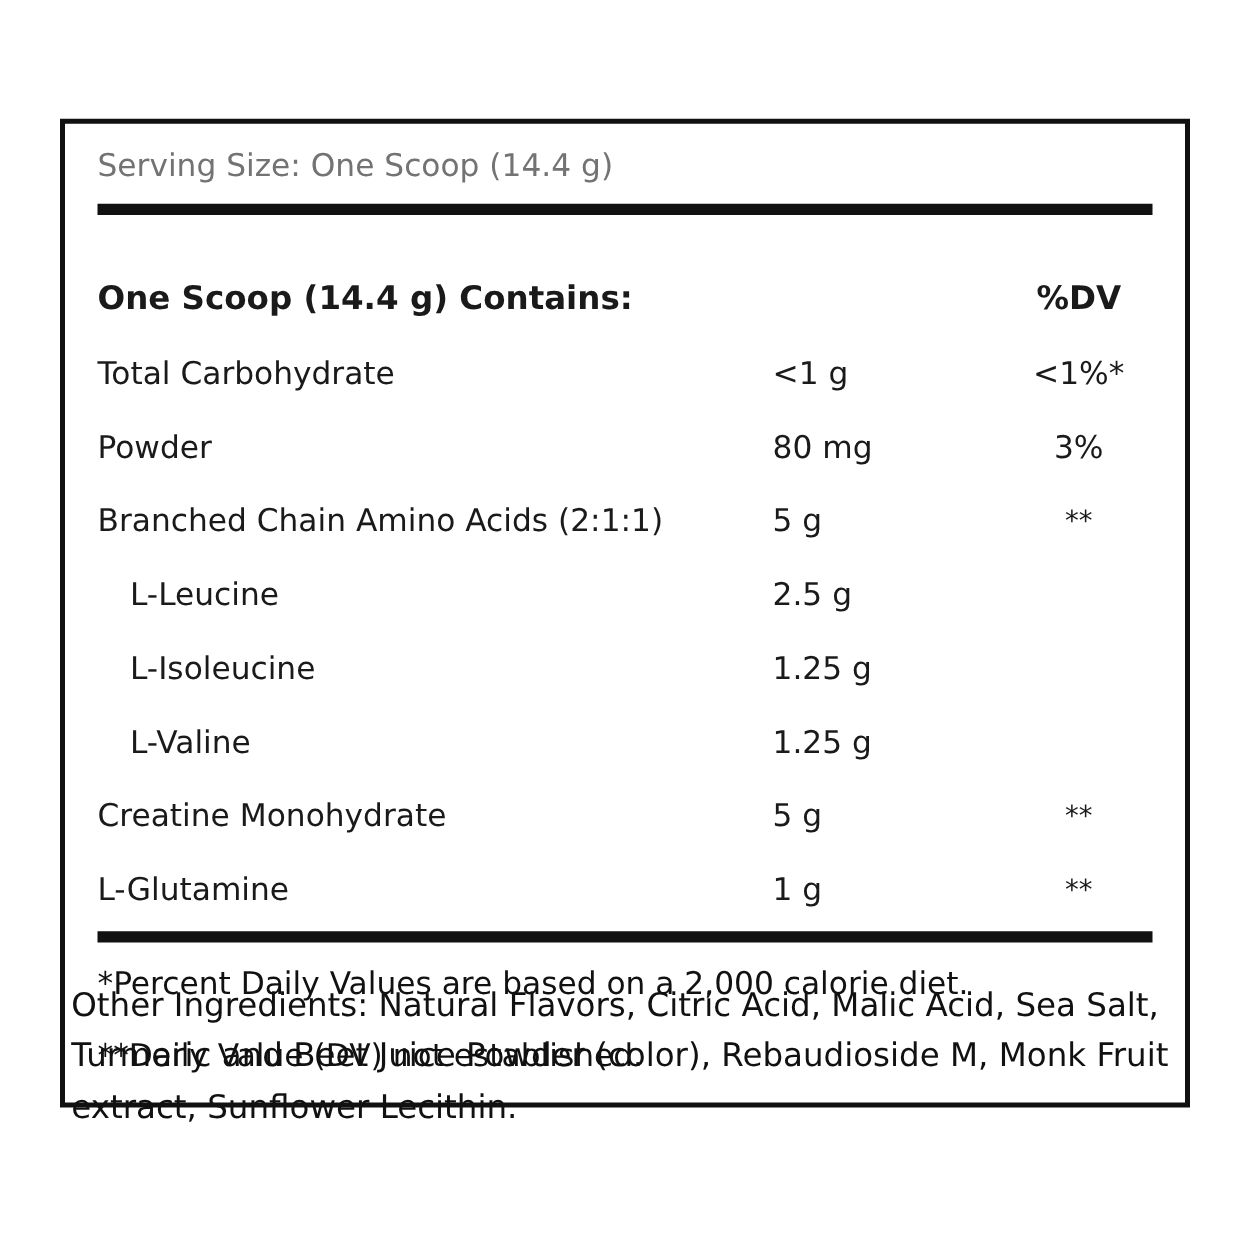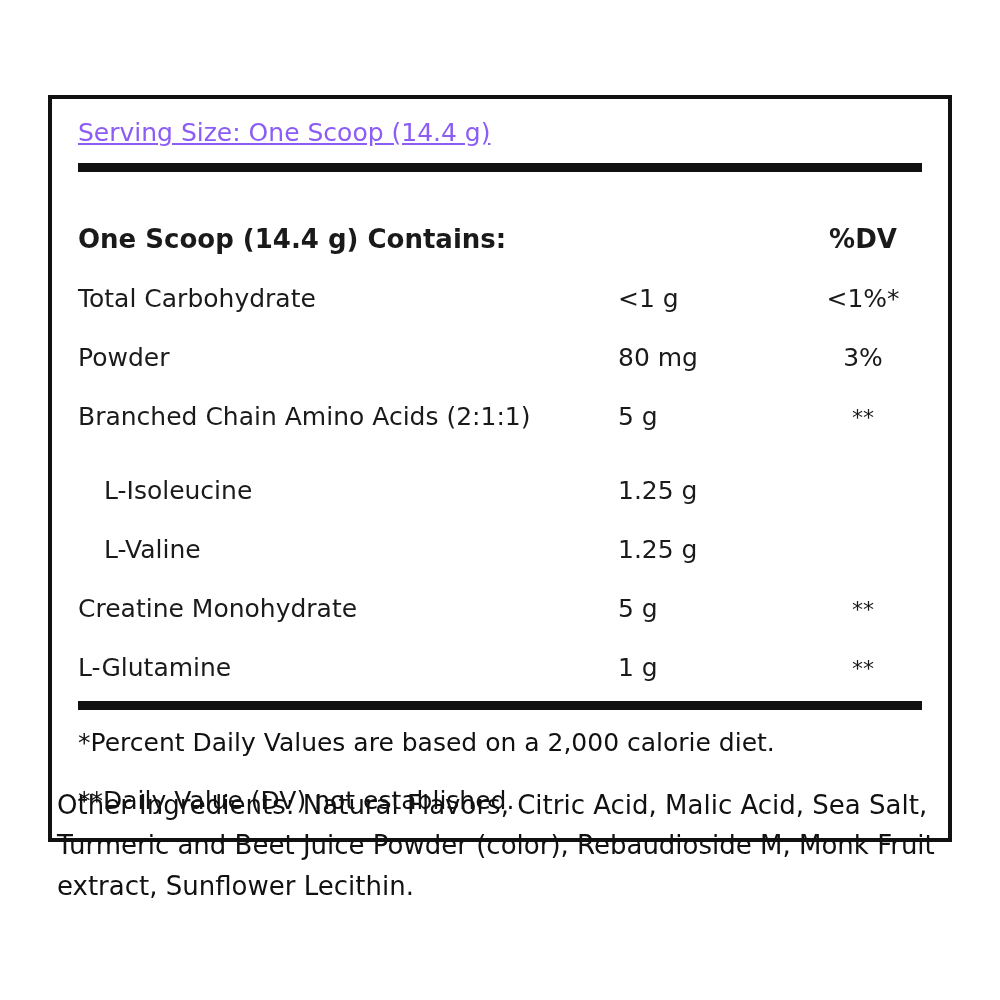--- a/index.html
+++ b/index.html
@@ -31,23 +31,22 @@
     letter-spacing: 0.5px;
     font-weight: 400;
     line-height: 1.05;
     margin: 4px 0 6px 0;
     color: #111111;
   }
 
   .serving-line {
     font-size: 25px;
     line-height: 1.42;
-    color: #8b5cf6;
+    color: #737373;
     font-weight: 400;
-    text-decoration: underline;
   }
 
   .rule-thick {
     border: 0;
     border-top: 9px solid #111111;
     margin: 12px 0 0 0;
   }
 
   table.facts {
     width: 100%;
@@ -154,20 +153,25 @@
       <tr>
         <td class="col-name">Branched Chain Amino Acids (2:1:1)</td>
         <td class="col-amt">5 g</td>
         <td class="col-dv dv-stars">**</td>
       </tr>
 
       <tr class="sep-thin">
           <td colspan="3"></td>
         </tr>
 
+      <tr class="indent">
+        <td class="col-name">L-Leucine</td>
+        <td class="col-amt">2.5 g</td>
+        <td class="col-dv"></td>
+      </tr>
 
       <tr class="sep-thin">
           <td colspan="3"></td>
         </tr>
 
       <tr class="indent">
         <td class="col-name">L-Isoleucine</td>
         <td class="col-amt">1.25 g</td>
         <td class="col-dv"></td>
       </tr>

